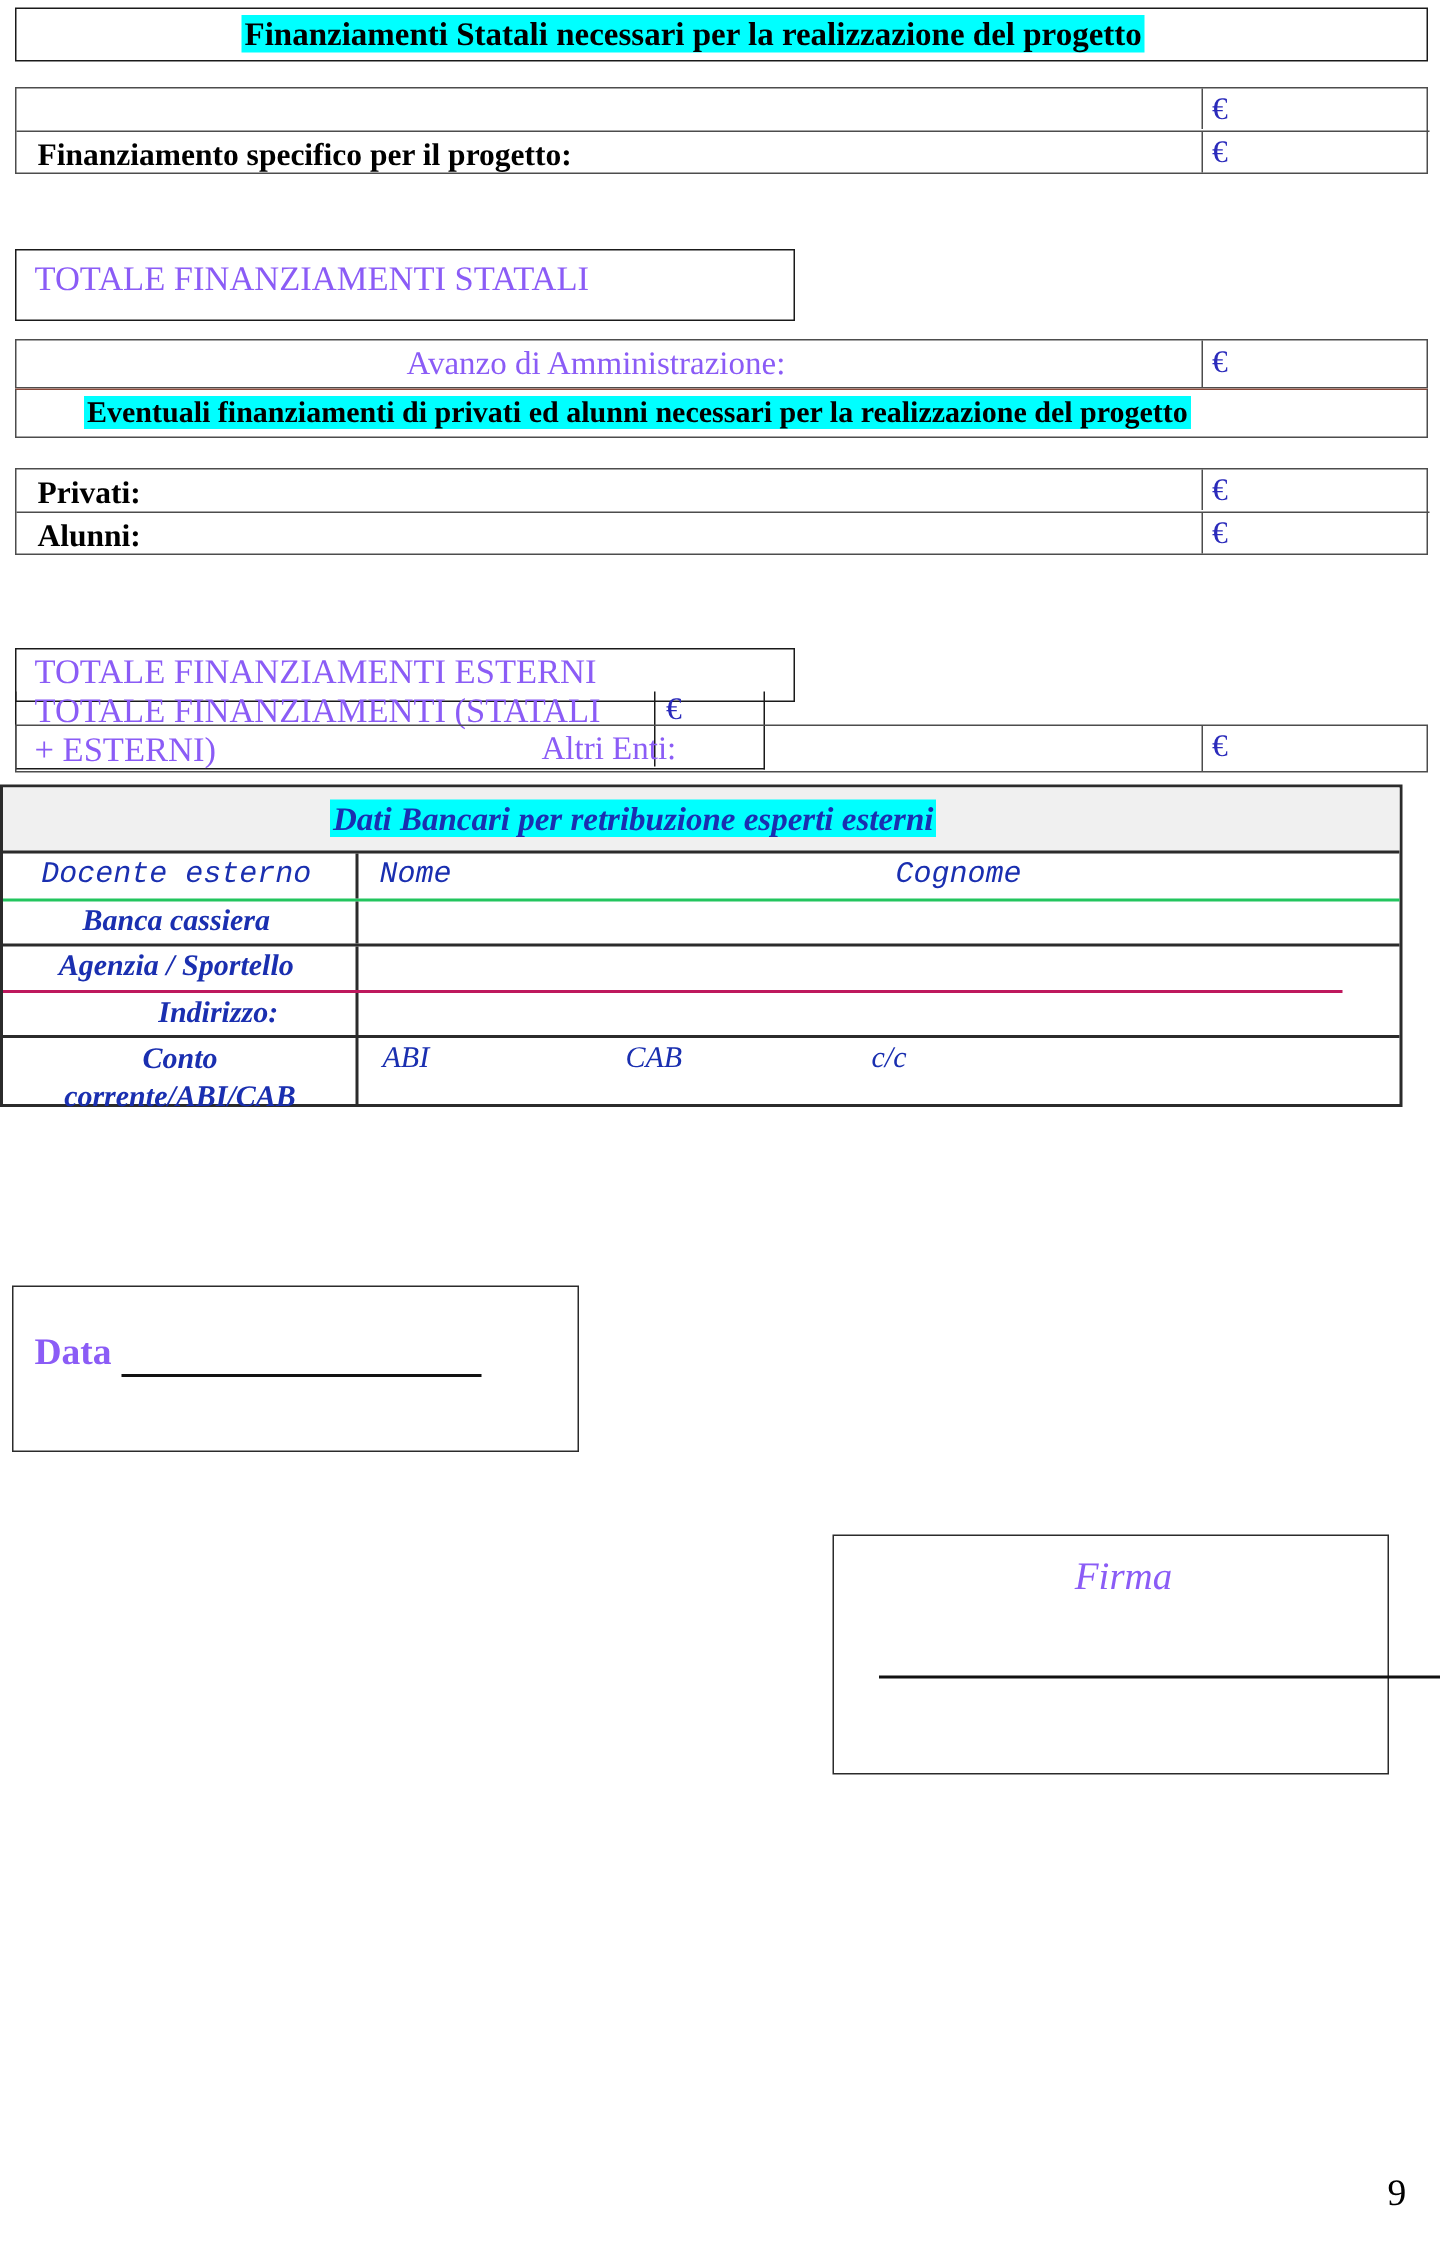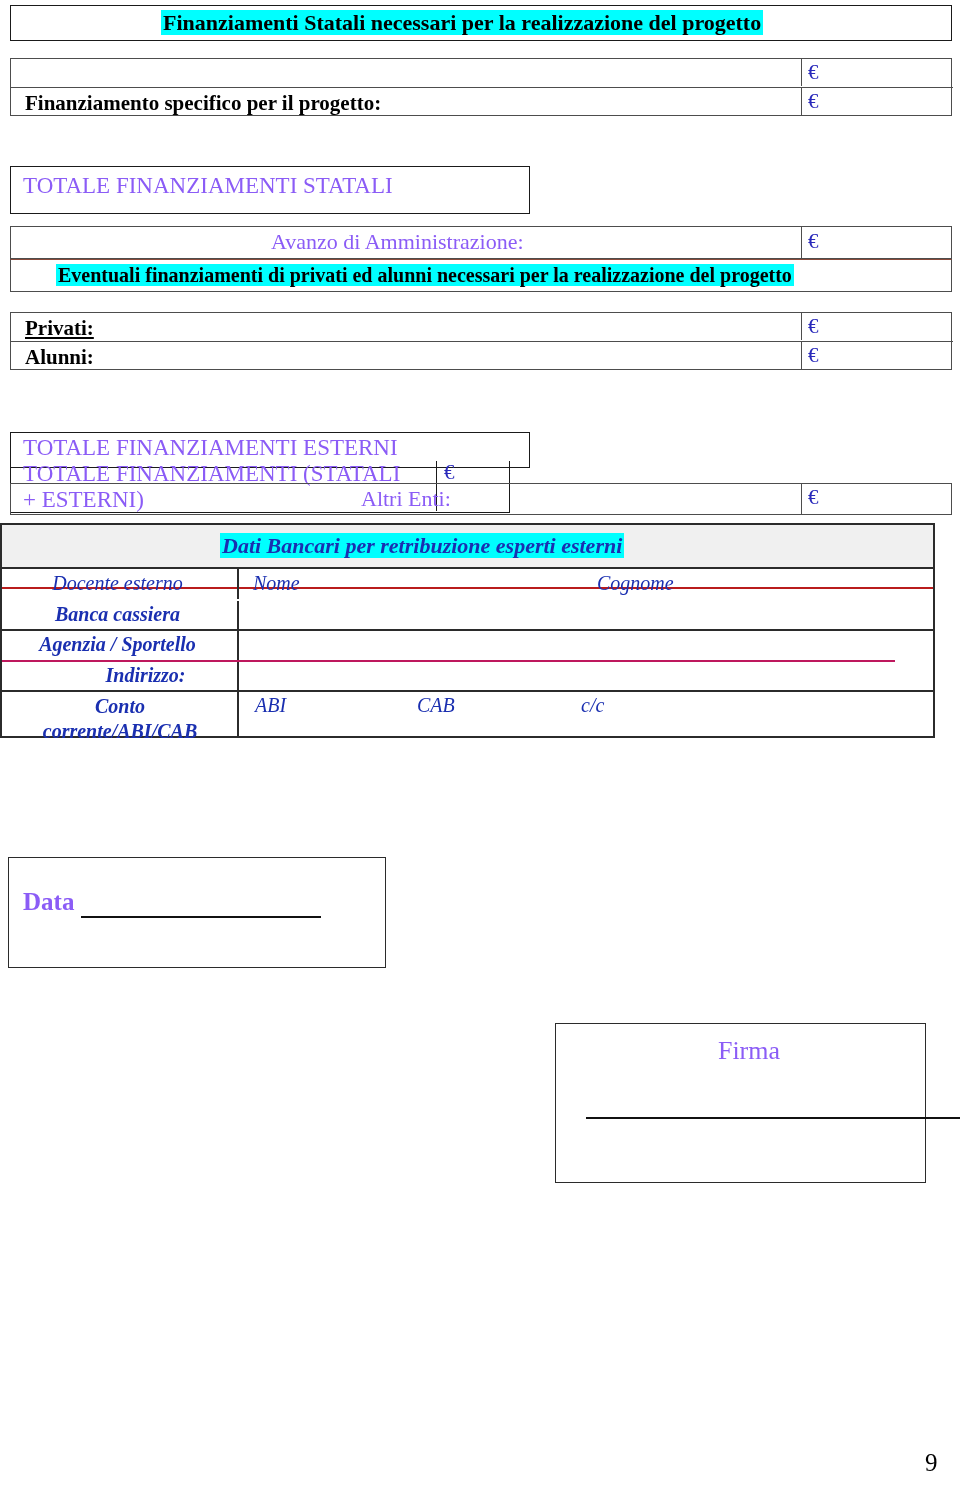--- a/index.html
+++ b/index.html
@@ -105,21 +105,21 @@
   </div>
 
   <div class="abs bx" style="left:10px; top:259px; width:942px; height:33px; border-top:1.5px solid #8a4a3a;">
     <div class="abs" style="left:45px; top:2px; width:890px; font-size:20px; line-height:27px;">
       <span class="hl blue-bold">Eventuali finanziamenti di privati ed alunni necessari per la realizzazione del progetto</span>
     </div>
   </div>
 
   <div class="abs bx" style="left:10px; top:312px; width:942px; height:58px;">
     <div class="abs" style="left:0; top:0; width:942px; height:29px; border-bottom:1.5px solid #4d4d4d;">
-      <div class="abs cellpad blue-bold" style="left:8px; top:1px; font-size:21px; white-space:nowrap;text-decoration:underline;">Privati:</div>
+      <div class="abs cellpad blue-bold" style="left:8px; top:1px; font-size:21px; white-space:nowrap;">Privati:</div>
       <div class="abs" style="left:790px; top:0; width:152px; height:27px; border-left:1.5px solid #4d4d4d;">
         <span class="abs euro" style="left:6px; top:1px;">€</span>
       </div>
     </div>
     <div class="abs" style="left:0; top:29px; width:942px; height:29px;">
       <div class="abs cellpad blue-bold" style="left:8px; top:1px; font-size:21px; white-space:nowrap;">Alunni:</div>
       <div class="abs" style="left:790px; top:0; width:152px; height:27px; border-left:1.5px solid #4d4d4d;">
         <span class="abs euro" style="left:6px; top:1px;">€</span>
       </div>
     </div>
@@ -146,21 +146,21 @@
 
   <div class="abs" style="left:0px; top:523px; width:935px; height:215px; border:2px solid #2b2b2b;">
 
     <div class="abs" style="left:0; top:0; width:931px; height:44px; background:#f0f0f0;
                 border-bottom:2px solid #2b2b2b;">
       <div class="abs" style="left:218px; top:7px; width:700px; font-size:22px; line-height:28px;">
         <span class="hl blue-bold-italic">Dati Bancari  per retribuzione esperti esterni</span>
       </div>
     </div>
 
-    <div class="abs" style="left:0; top:44px; width:931px; height:20px; border-bottom:2px solid #b91c1c;">
+    <div class="abs" style="left:0; top:44px; width:931px; height:32px; border-bottom:2px solid #22c55e;font-family:Liberation Mono, monospace;">
       <div class="abs blue-italic" style="left:0; top:3px; width:231px; text-align:center; font-size:20px;">Docente esterno</div>
       <div class="abs" style="left:235px; top:0; width:696px; height:30px; border-left:2px solid #2b2b2b;">
         <span class="abs blue-italic" style="left:14px; top:3px; font-size:20px;">Nome</span>
         <span class="abs blue-italic" style="left:358px; top:3px; font-size:20px;">Cognome</span>
       </div>
     </div>
 
     <div class="abs" style="left:0; top:76px; width:931px; height:30px; border-bottom:2px solid #2b2b2b;">
       <div class="abs blue-bold-italic" style="left:0; top:2px; width:231px; text-align:center; font-size:20px;">Banca cassiera</div>
       <div class="abs" style="left:235px; top:0; width:696px; height:28px; border-left:2px solid #2b2b2b;"></div>
@@ -184,20 +184,20 @@
         <span class="abs blue-italic" style="left:342px; top:2px; font-size:20px;">c/c</span>
       </div>
     </div>
   </div>
 
   <div class="abs" style="left:8px; top:857px; width:378px; height:111px; border:1.5px solid #2b2b2b;">
     <div class="abs black-plain" style="left:14px; top:30px; font-size:25px; font-weight:bold;">Data</div>
     <div class="abs rule" style="left:72px; top:58px; width:240px;"></div>
   </div>
 
-  <div class="abs" style="left:555px; top:1023px; width:371px; height:160px; border:1.5px solid #2b2b2b;">
+  <div class="abs" style="left:555px; top:1023px; width:371px; height:160px; border:1.5px solid #2b2b2b;font-style:italic;">
     <div class="abs black-plain" style="left:0; top:12px; width:386px; text-align:center; font-size:26px;">Firma</div>
     <div class="abs rule" style="left:30px; top:93px; width:375px;"></div>
   </div>
 
   <div class="abs pgnum" style="left:925px; top:1449px;">9</div>
 
 </div>
 
 </body></html>

